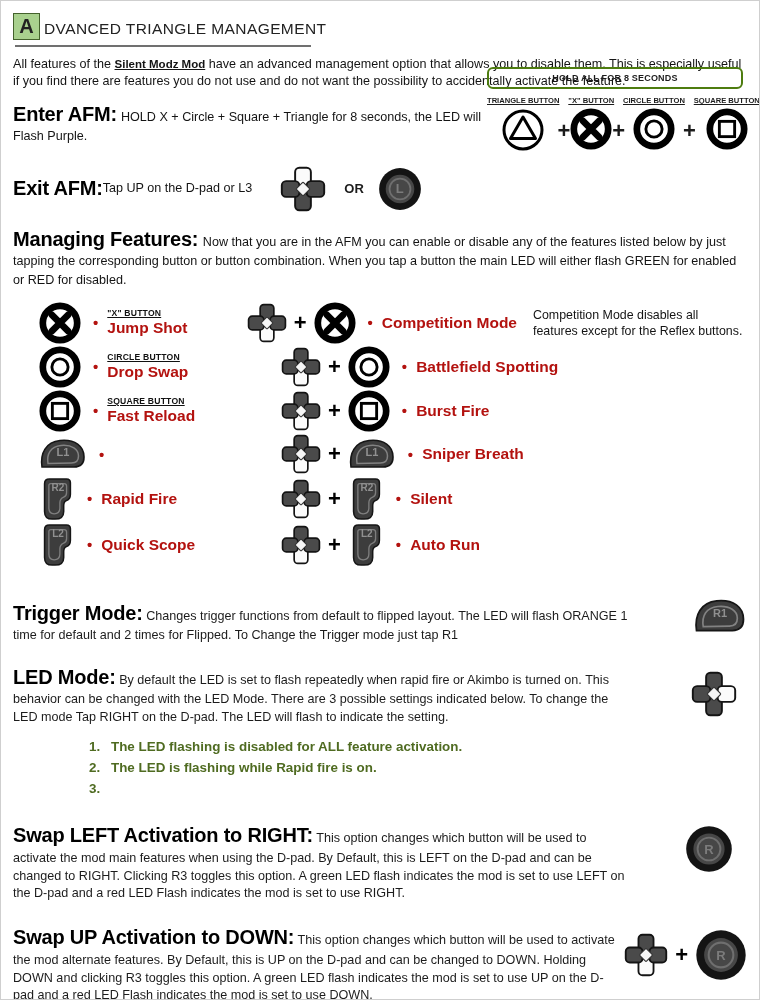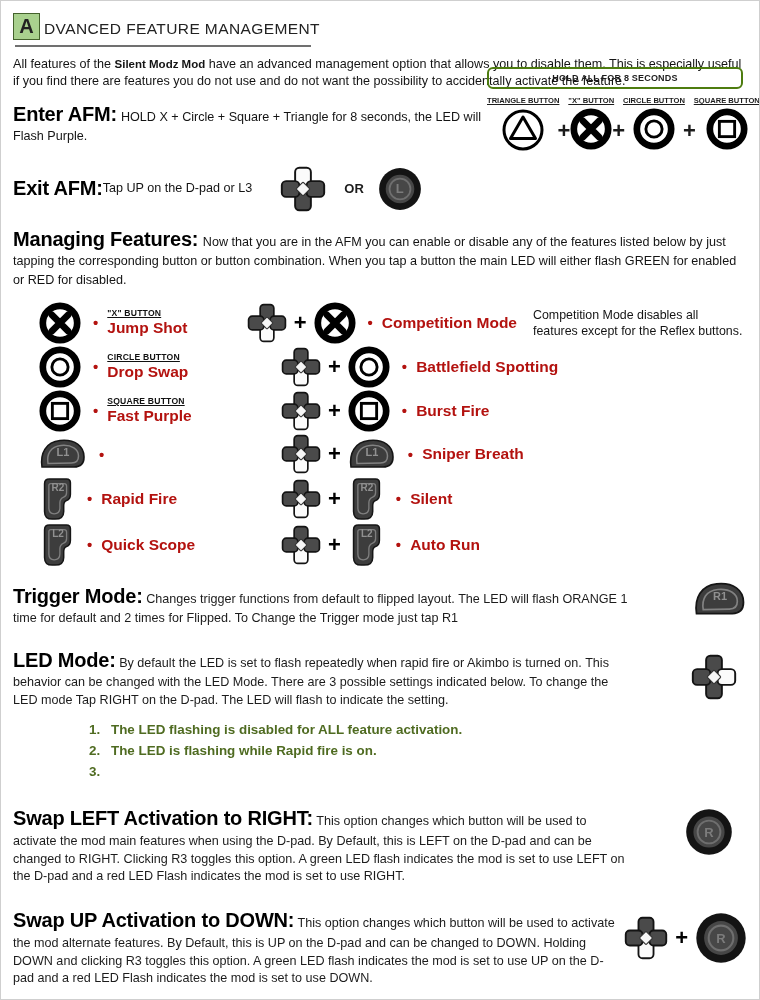--- a/index.html
+++ b/index.html
@@ -14,21 +14,21 @@
   .hdr { display:flex; align-items:flex-end; gap:4px; margin-top:2px; }
   .hdr-box {
     width:27px; height:27px; background:#a9d18e; border:1.6px solid #44622c;
     display:flex; align-items:center; justify-content:center;
     font-size:20px; font-weight:bold; color:#222;
   }
   .hdr-title { font-size:15.5px; color:#222; letter-spacing:.4px; padding-bottom:2px; }
   .hdr-rule { width:296px; height:2px; background:#707070; margin:5px 0 9px 2px; }
 
   .body-t { font-size:12.6px; line-height:1.38; color:#141414; }
-  .brand { font-weight:bold; font-size:11.5px;text-align:center; }
+  .brand { font-weight:bold; text-decoration:underline; font-size:11.5px;text-align:center; }
 
   
   .afm-block { width:470px; margin-top:12px; }
   .h-xl { font-size:20px; font-weight:800; color:#000; letter-spacing:-.2px; }
   .enter-line .body-t { margin-left:4px; }
   .exit-line { display:flex; align-items:center; margin-top:20px; }
   .exit-line .body-t { margin-left:0; }
   .or { font-weight:800; font-size:13px; margin:0 14px 0 18px; }
   .exit-line .icon-wrap.dpad { margin-left:28px; }
 
@@ -125,21 +125,21 @@
     </symbol>
   </defs>
 </svg>
 
 <div class="page">
 
   <div class="hdr">
     <div class="hdr-box">
         <span>A</span>
       </div>
-    <div class="hdr-title">DVANCED FEATURE MANAGEMENT</div>
+    <div class="hdr-title">DVANCED TRIANGLE MANAGEMENT</div>
   </div>
   <div class="hdr-rule"></div>
 
   <p class="body-t"><span>All features of the </span><span class="brand">Silent Modz Mod</span><span> have an advanced management option that allows you to disable them. This is especially useful if you find there are features you do not use and do not want the possibility to accidentally activate the feature.</span></p>
 
   <div class="combo">
     <div class="combo-banner">HOLD ALL FOR 8 SECONDS</div>
     <div class="combo-cols">
       <div class="combo-col">
         <span class="combo-lbl">TRIANGLE BUTTON</span>
@@ -267,21 +267,21 @@
     <div class="f-row">
       <div class="f-left">
         <span class="icon-wrap">
             <svg width="42" height="42">
               <use href="#sym-face-square"></use>
             </svg>
           </span>
         <span class="bullet">•</span>
         <span class="f-stack">
             <span class="small-lbl">SQUARE BUTTON</span>
-            <span class="f-name">Fast Purple</span>
+            <span class="f-name">Fast Reload</span>
           </span>
       </div>
       <div class="f-right">
         <span class="icon-wrap dpad hl-down">
             <svg width="40" height="40">
               <use href="#sym-dpad"></use>
             </svg>
           </span>
         <span class="plus">+</span>
         <span class="icon-wrap">
@@ -374,21 +374,21 @@
               <use href="#sym-trigger"></use>
             </svg>
             <span class="icon-lbl trigger-lbl">L2</span>
           </span>
         <span class="bullet">•</span>
         <span class="f-name">Auto Run</span>
       </div>
     </div>
   </div>
 
-  <div class="sect" style="margin-top:15px">
+  <div class="sect" style="margin-top:32px">
     <p class="inline-body"><span class="h-xl">Trigger Mode:</span> <span>Changes trigger functions from default to flipped layout. The LED will flash ORANGE 1 time for default and 2 times for Flipped. To Change the Trigger mode just tap R1</span></p>
     <span class="sect-ico" style="top:-2px">
         <span class="icon-wrap">
           <svg width="54" height="38">
             <use href="#sym-bumper"></use>
           </svg>
           <span class="icon-lbl bumper-lbl">R1</span>
         </span>
       </span>
   </div>

